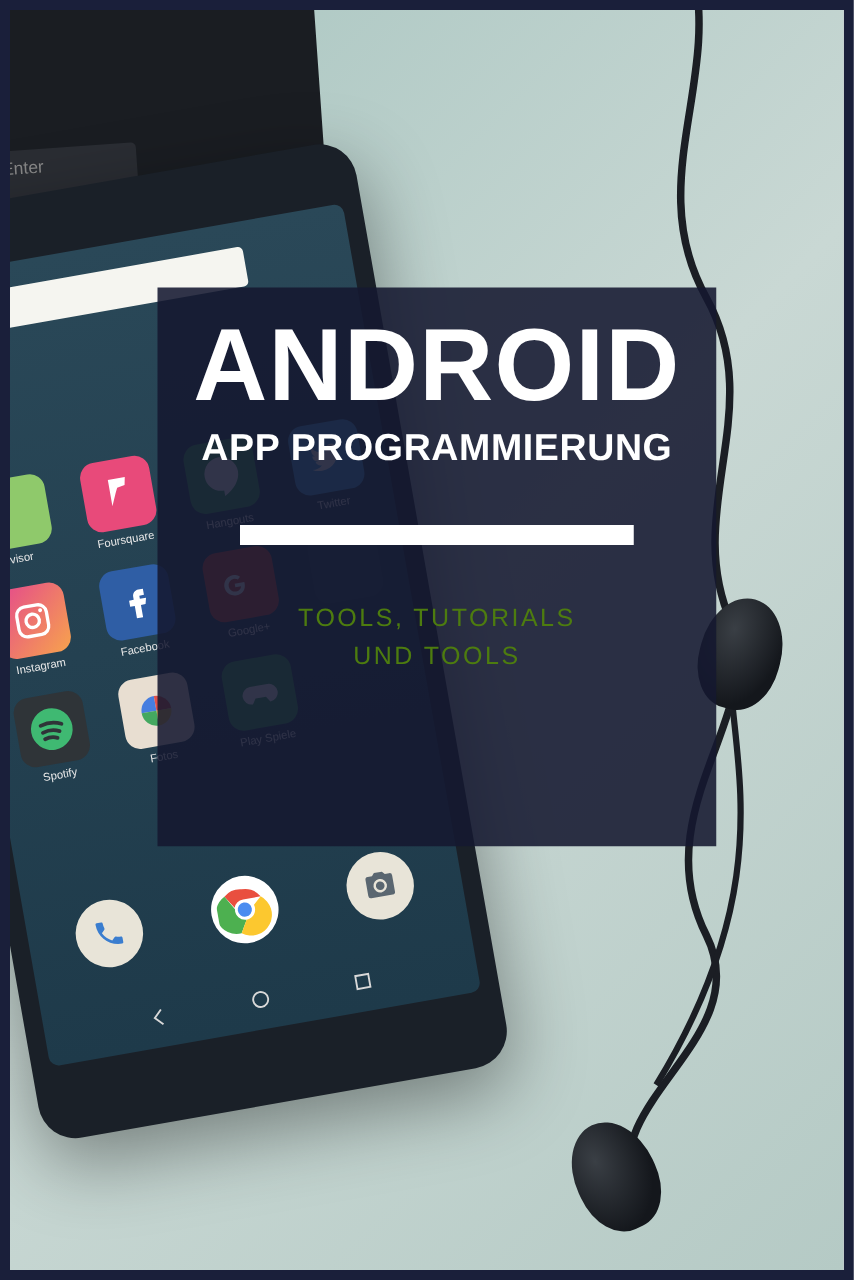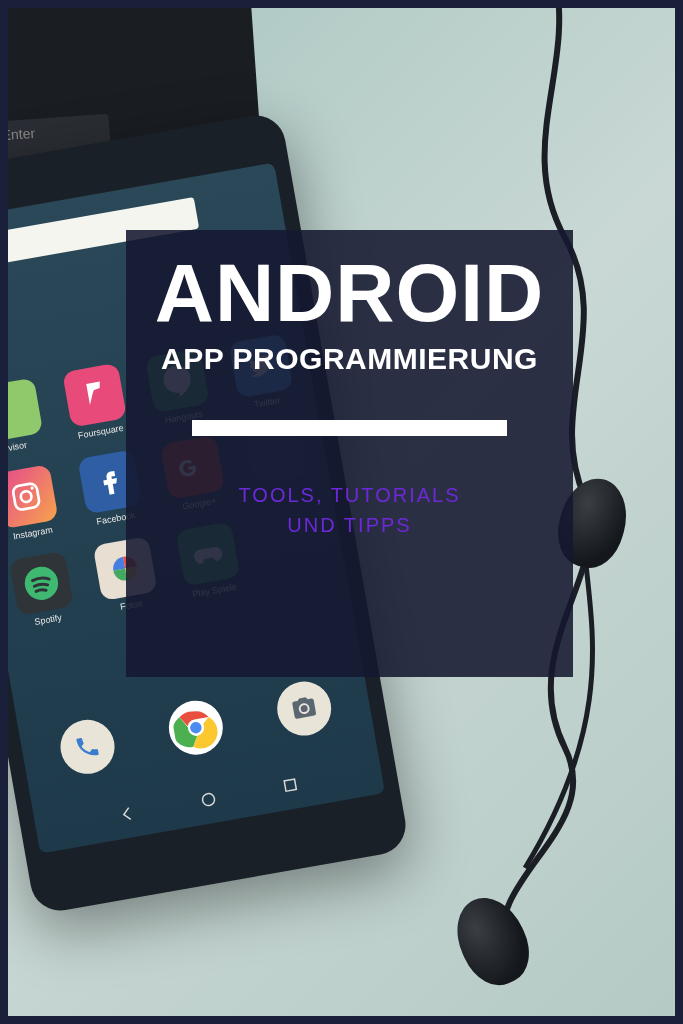--- a/index.html
+++ b/index.html
@@ -161,21 +161,21 @@
       margin-top: 44px;
     }
     .tagline {
       font-family: Arial, sans-serif;
       font-size: 20px;
       font-weight: 400;
       letter-spacing: 2px;
       text-align: center;
       line-height: 1.5;
       margin-top: 44px;
-      color: #6d28d9;
+      color: #4d7c0f;
     }
   </style>
 </head>
 <body>
 
 <div class="background">
 
   <div class="keyboard">
     <div class="key-enter">Enter</div>
   </div>
@@ -323,15 +323,15 @@
   <div class="earbud eb2"></div>
 
 </div>
 
 <div class="overlay-box">
   <div class="title">ANDROID</div>
   <div class="subtitle">APP PROGRAMMIERUNG</div>
   <div class="divider"></div>
   <div class="tagline">
     <span>TOOLS, TUTORIALS</span><br>
-    <span>UND TIPPS</span>
+    <span>UND TOOLS</span>
   </div>
 </div>
 
 </body></html>

